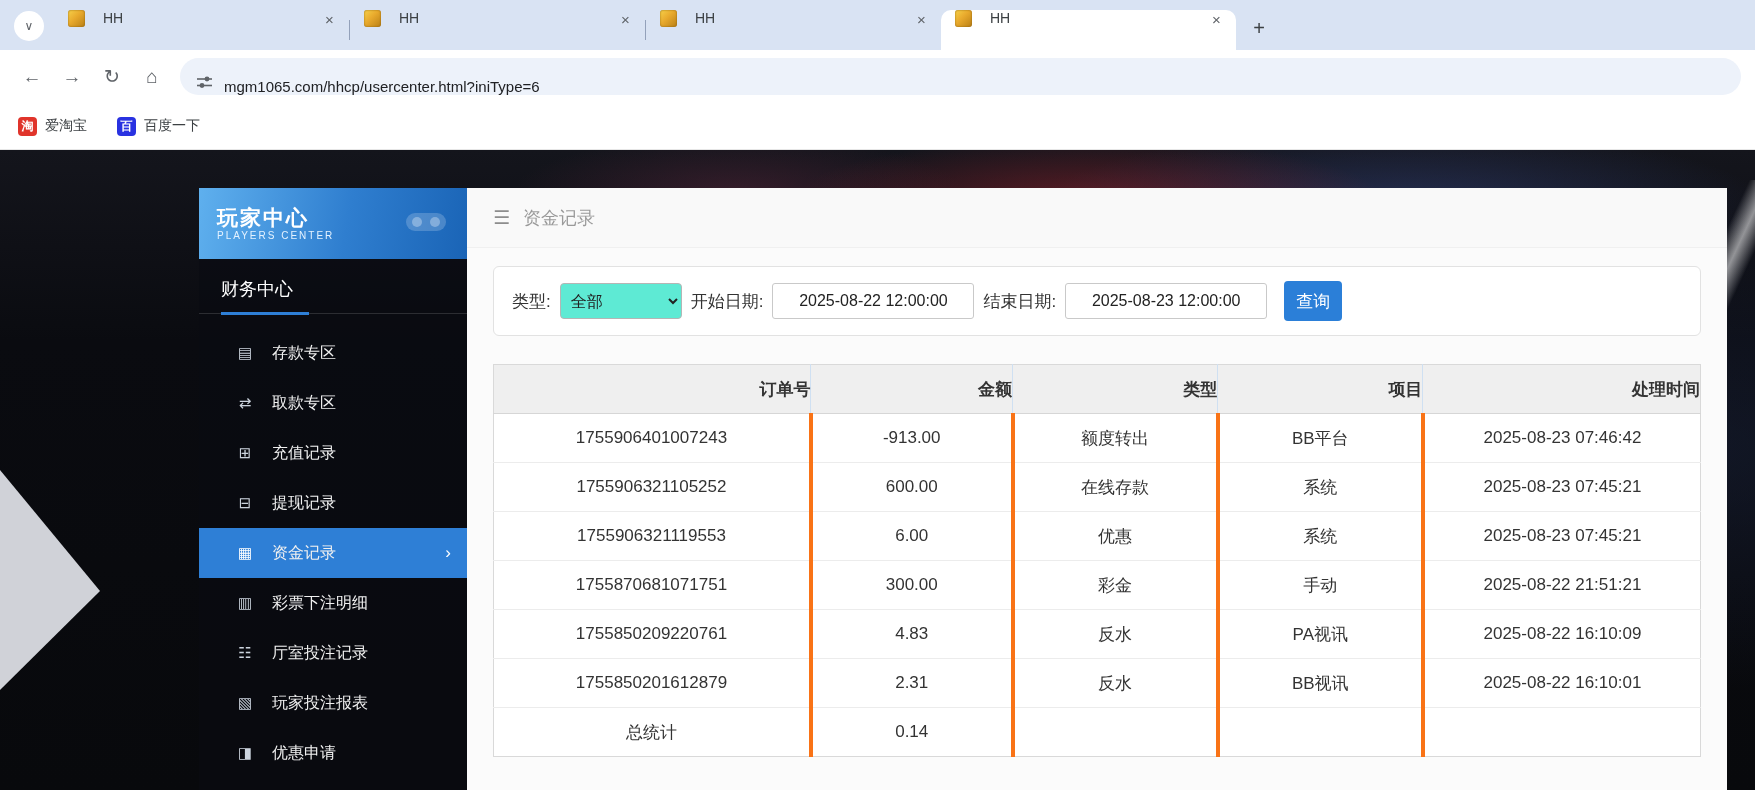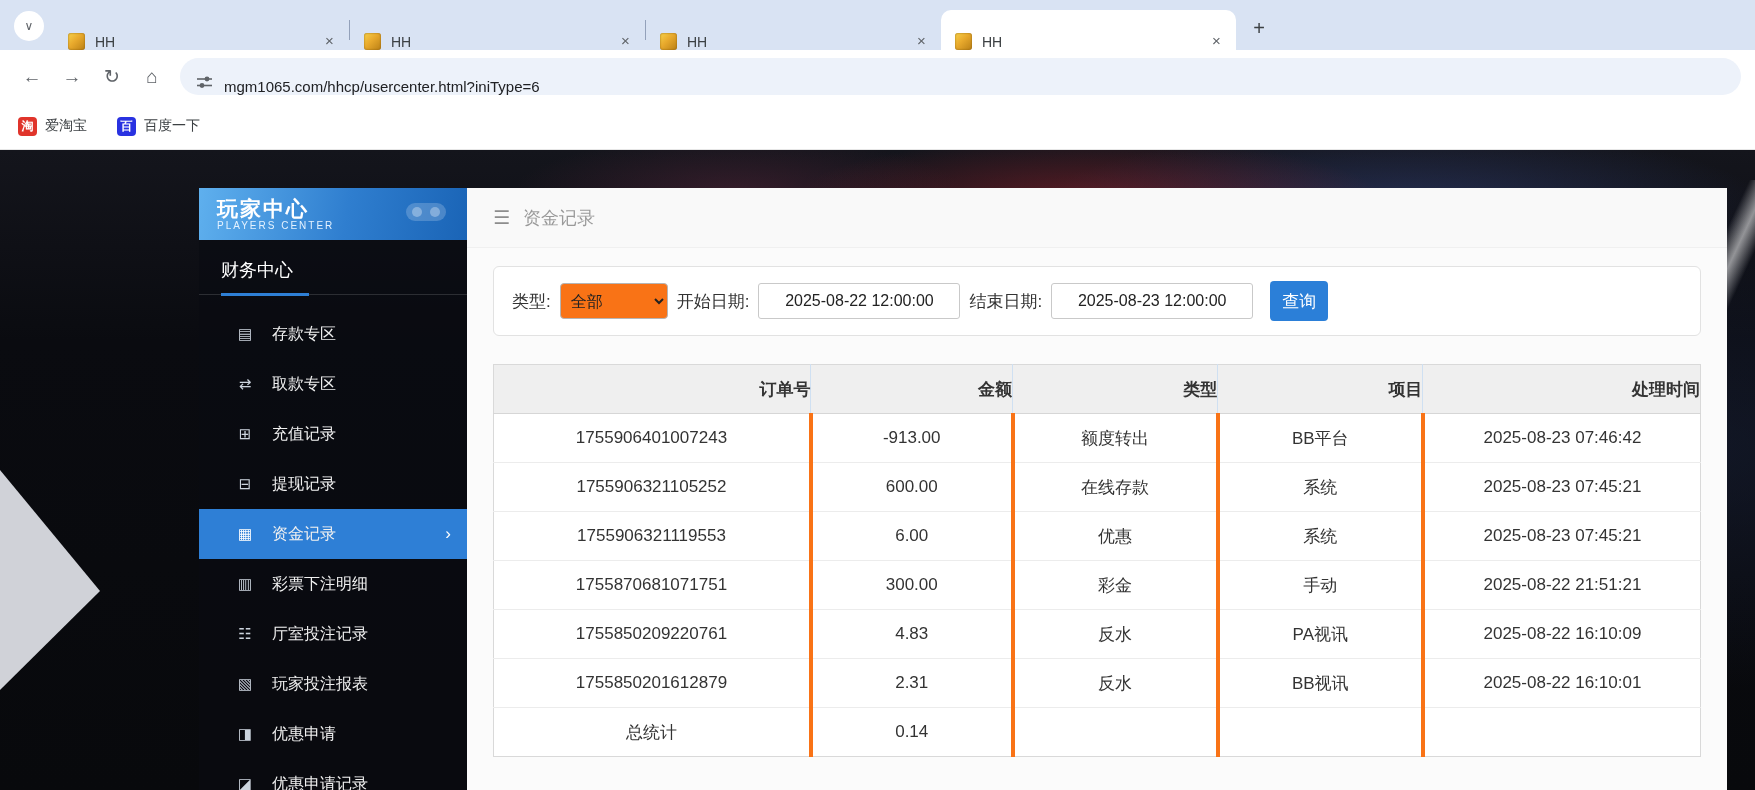--- a/index.html
+++ b/index.html
@@ -3,21 +3,21 @@
 <meta charset="utf-8">
 <style>
   * { margin:0; padding:0; box-sizing:border-box; }
   html,body { width:1755px; height:790px; overflow:hidden; }
   body { font-family:"Liberation Sans","DejaVu Sans",sans-serif; background:#fff; }
 
   
   .tabstrip { height:50px; background:#d9e3f3; display:flex; align-items:flex-end; padding-left:12px; }
   .tab-search { width:30px; height:30px; border-radius:50%; background:#fff; color:#5f6368;
     display:flex; align-items:center; justify-content:center; font-size:12px; margin:0 10px 9px 2px; cursor:pointer; }
-  .tab { width:295px; height:40px; display:flex; align-items:flex-end; gap:10px; padding:0 10px 0 14px;
+  .tab { width:295px; height:40px; display:flex; align-items:flex-start; gap:18px; padding:0 10px 0 14px;
     color:#3c4043; font-size:14px; cursor:pointer; position:relative; flex:none; }
   .tab.active { background:#fff; border-radius:10px 10px 0 0; }
   .favicon { width:17px; height:17px; border-radius:3px; flex:none;
     background:linear-gradient(135deg,#f7d14a 0%,#e8a92c 45%,#b97f15 100%); box-shadow:inset 0 0 2px #8a5d0a; }
   .tab .label { flex:1; white-space:nowrap; overflow:hidden; }
   .tab .close { width:19px; height:19px; border-radius:50%; display:flex; align-items:center; justify-content:center;
     color:#5f6368; font-size:15px; cursor:pointer; }
   .tab-divider { width:1px; height:20px; background:#93a1ba; margin-bottom:10px; flex:none; }
   .newtab { width:30px; height:30px; display:flex; align-items:center; justify-content:center;
     color:#3c4043; font-size:20px; margin:0 0 7px 8px; cursor:pointer; }
@@ -47,21 +47,21 @@
       linear-gradient(#14151c, #0a0b10 30%, #08090c); }
   .bg-triangle { position:absolute; left:0; top:320px; width:100px; height:220px;
     background:rgba(226,228,233,0.92); clip-path:polygon(0 0, 100% 55%, 0 100%); }
   .bg-streak { position:absolute; right:0; top:30px; width:42px; height:170px;
     background:linear-gradient(115deg, transparent 30%, rgba(255,255,255,0.55) 46%, transparent 62%); }
 
   .content { position:absolute; left:199px; top:38px; width:1528px; height:800px; display:flex; }
 
   
   .sidebar { width:268px; flex:none; background:rgba(10,12,18,0.62); display:flex; flex-direction:column; }
-  .sb-header { height:52px; flex:none; padding:0 18px; display:flex; align-items:center; justify-content:space-between;
+  .sb-header { height:71px; flex:none; padding:0 18px; display:flex; align-items:center; justify-content:space-between;
     background:linear-gradient(100deg,#5fb0ee 0%,#2f7ecf 55%,#1a64b6 100%); }
   .sb-title-cn { font-size:21px; color:#fff; font-weight:bold; letter-spacing:2px; line-height:1.1; }
   .sb-title-en { font-size:10px; color:#e4f2ff; letter-spacing:2px; }
   .sb-gamepad { opacity:.65; }
   .sb-section { position:relative; padding:18px 22px 12px; color:#fff; font-size:18px;
     border-bottom:1px solid rgba(255,255,255,0.14); }
   .sb-underline { position:absolute; left:22px; bottom:-2px; width:88px; height:3px; background:#2e7fd6; }
   .menu { list-style:none; padding-top:14px; }
   .menu-item { height:50px; display:flex; align-items:center; gap:17px; padding:0 18px 0 36px;
     color:#f0f0f0; font-size:16px; cursor:pointer; position:relative; }
@@ -71,21 +71,21 @@
   .mi-chevron { position:absolute; right:16px; color:#fff; font-size:17px; }
 
   
   .main { flex:1; background:#fbfbfb; display:flex; flex-direction:column; }
   .main-header { height:60px; flex:none; display:flex; align-items:center; gap:13px; padding:0 26px;
     color:#9a9a9a; font-size:18px; background:#f9f9f9; border-bottom:1px solid #f0f0f0; }
   .hamburger { font-size:19px; color:#8d8d8d; }
 
   .filterbar { margin:18px 26px 28px; background:#fff; border:1px solid #e2e2e2; border-radius:6px;
     padding:14px 18px; display:flex; align-items:center; gap:9px; font-size:17px; color:#333; }
-  .type-select { height:36px; width:108px; font-size:16px; color:#222; background:#f97316;
+  .type-select { height:36px; width:122px; font-size:16px; color:#222; background:#5eead4;
     border:1px solid #b5b5b5; border-radius:4px; padding:0 6px; }
   .date-input { height:36px; width:202px; border:1px solid #c9c9c9; border-radius:3px;
     font-size:16px; text-align:center; color:#222; background:#fff; }
   .search-btn { height:40px; width:58px; margin-left:8px; background:#2b7fd8; color:#fff; border:none;
     border-radius:4px; font-size:17px; cursor:pointer; }
 
   .table-wrap { margin:0 26px; }
   table.data-table { width:100%; border-collapse:collapse; background:#fff; font-size:17px; color:#333;
     border:1px solid #d9d9d9; }
   .data-table th { background:#efefef; font-weight:bold; height:49px; text-align:right;

